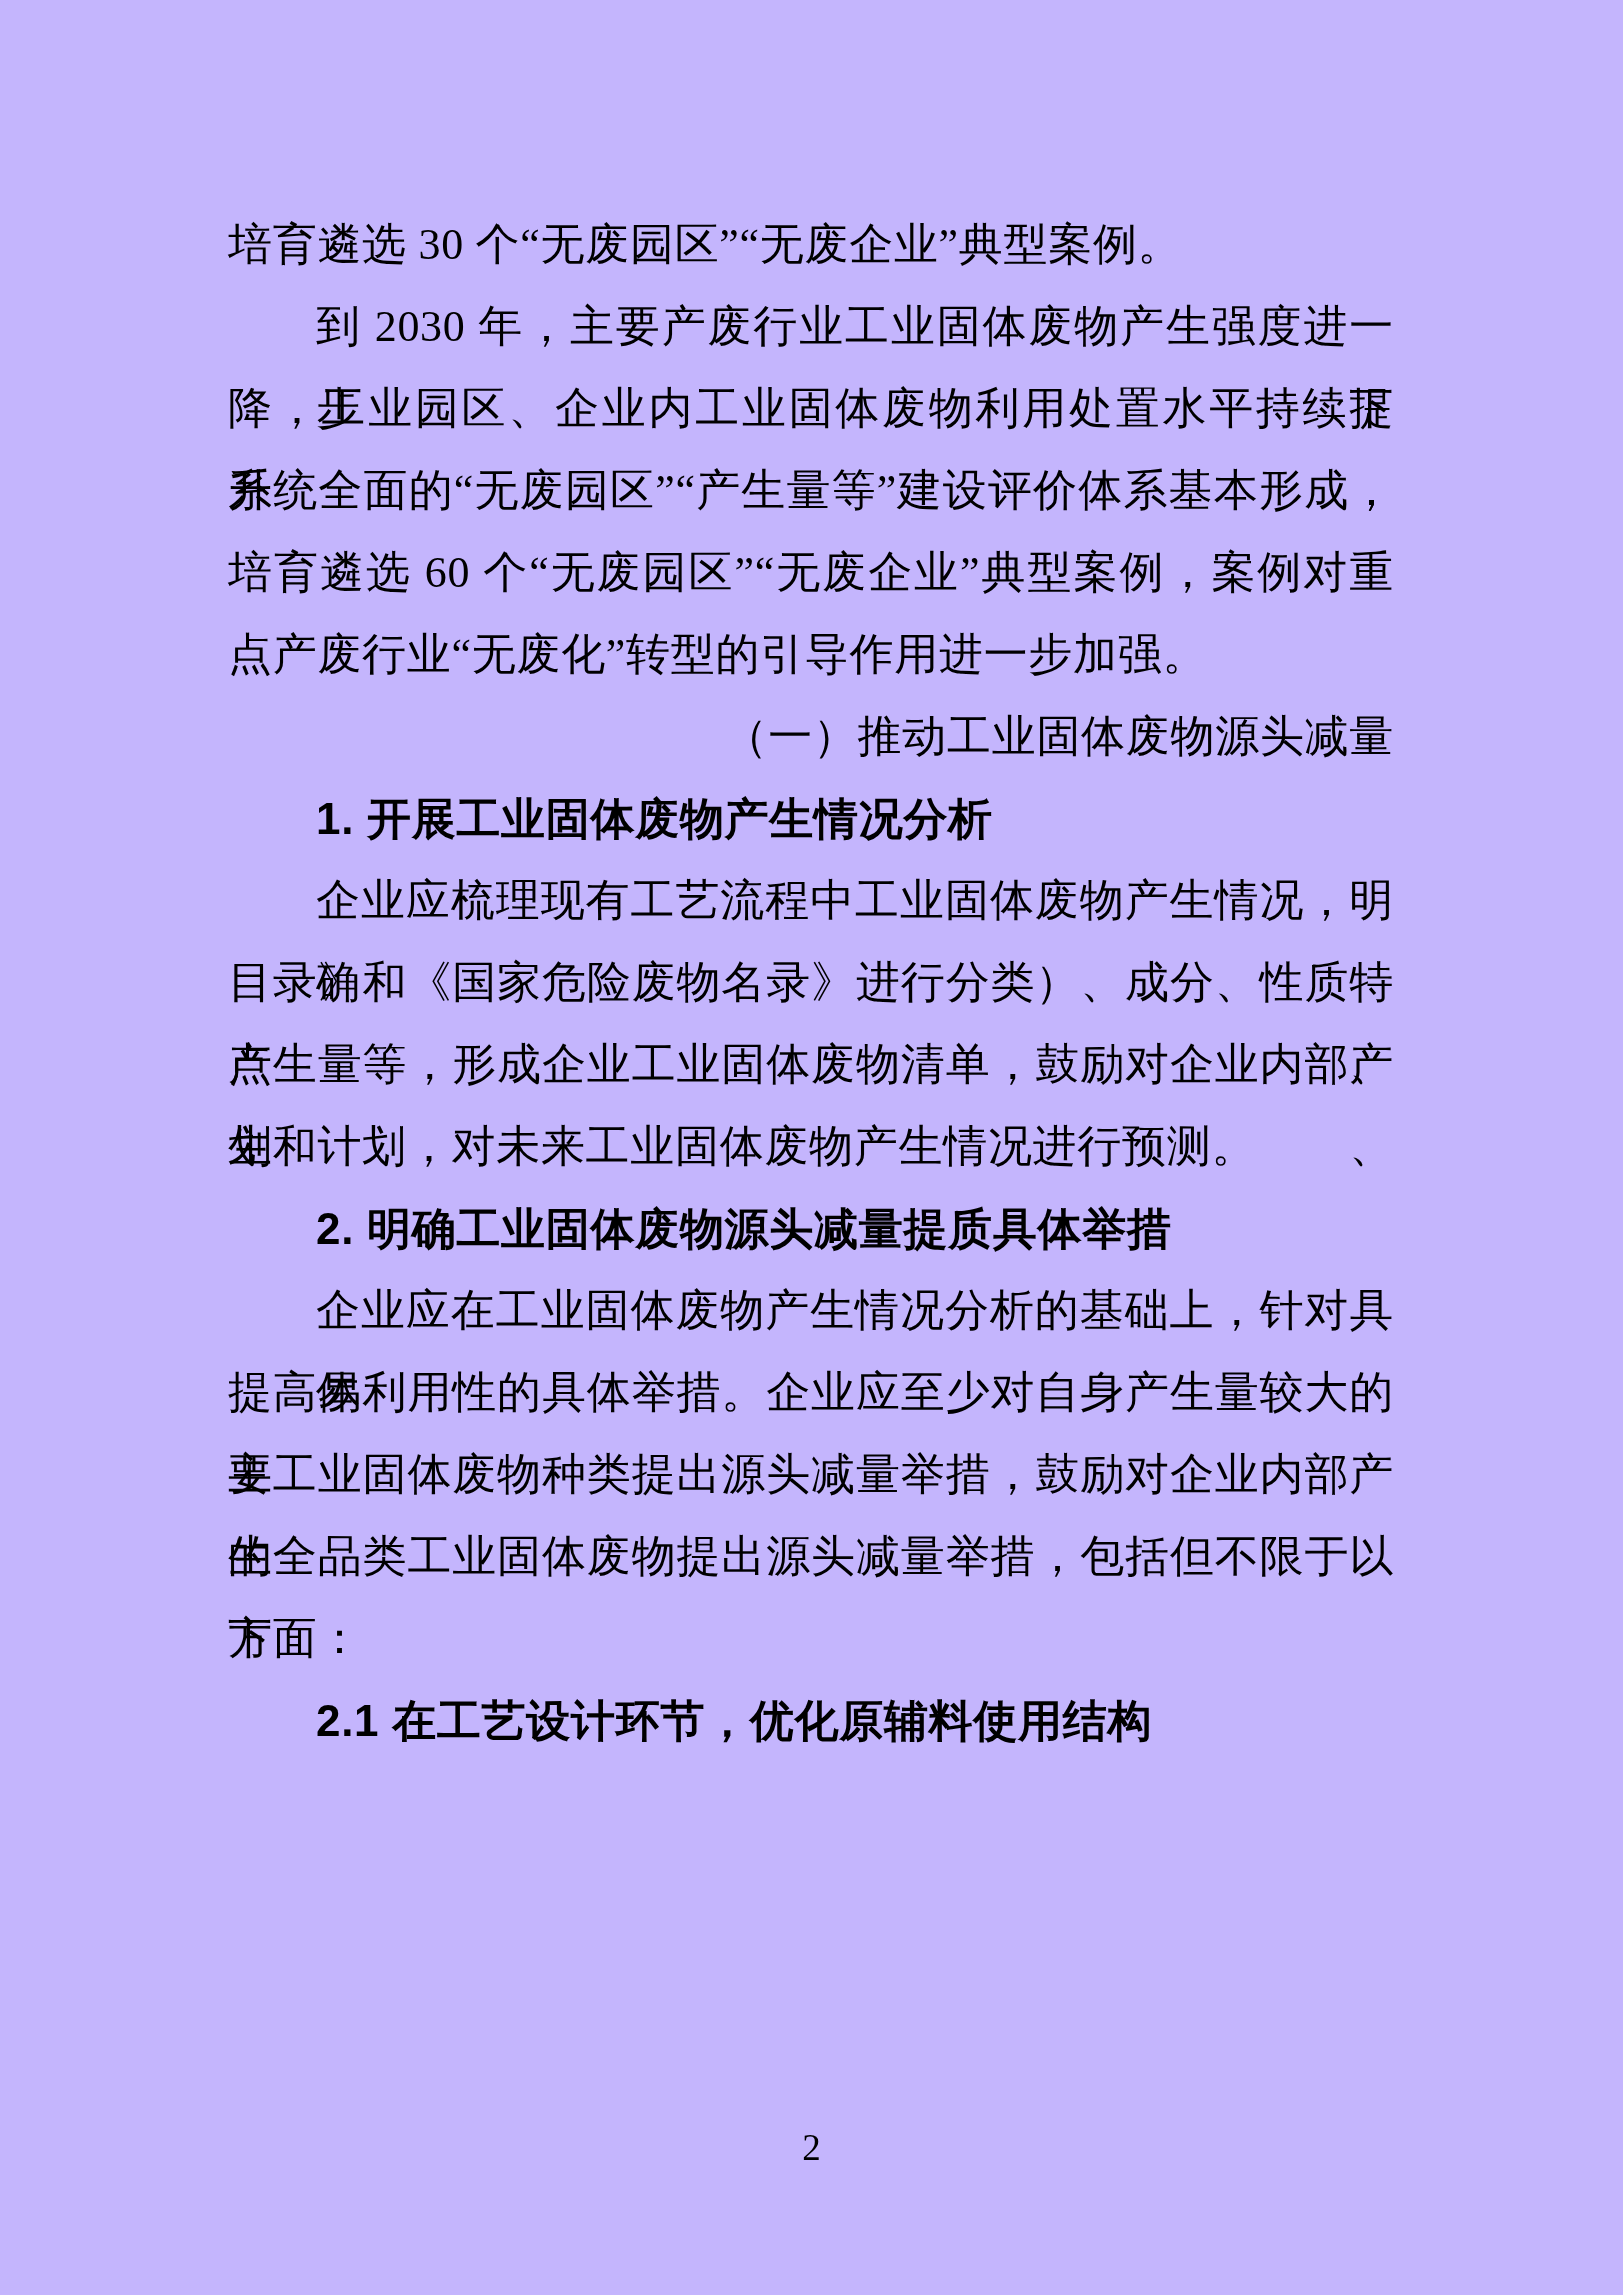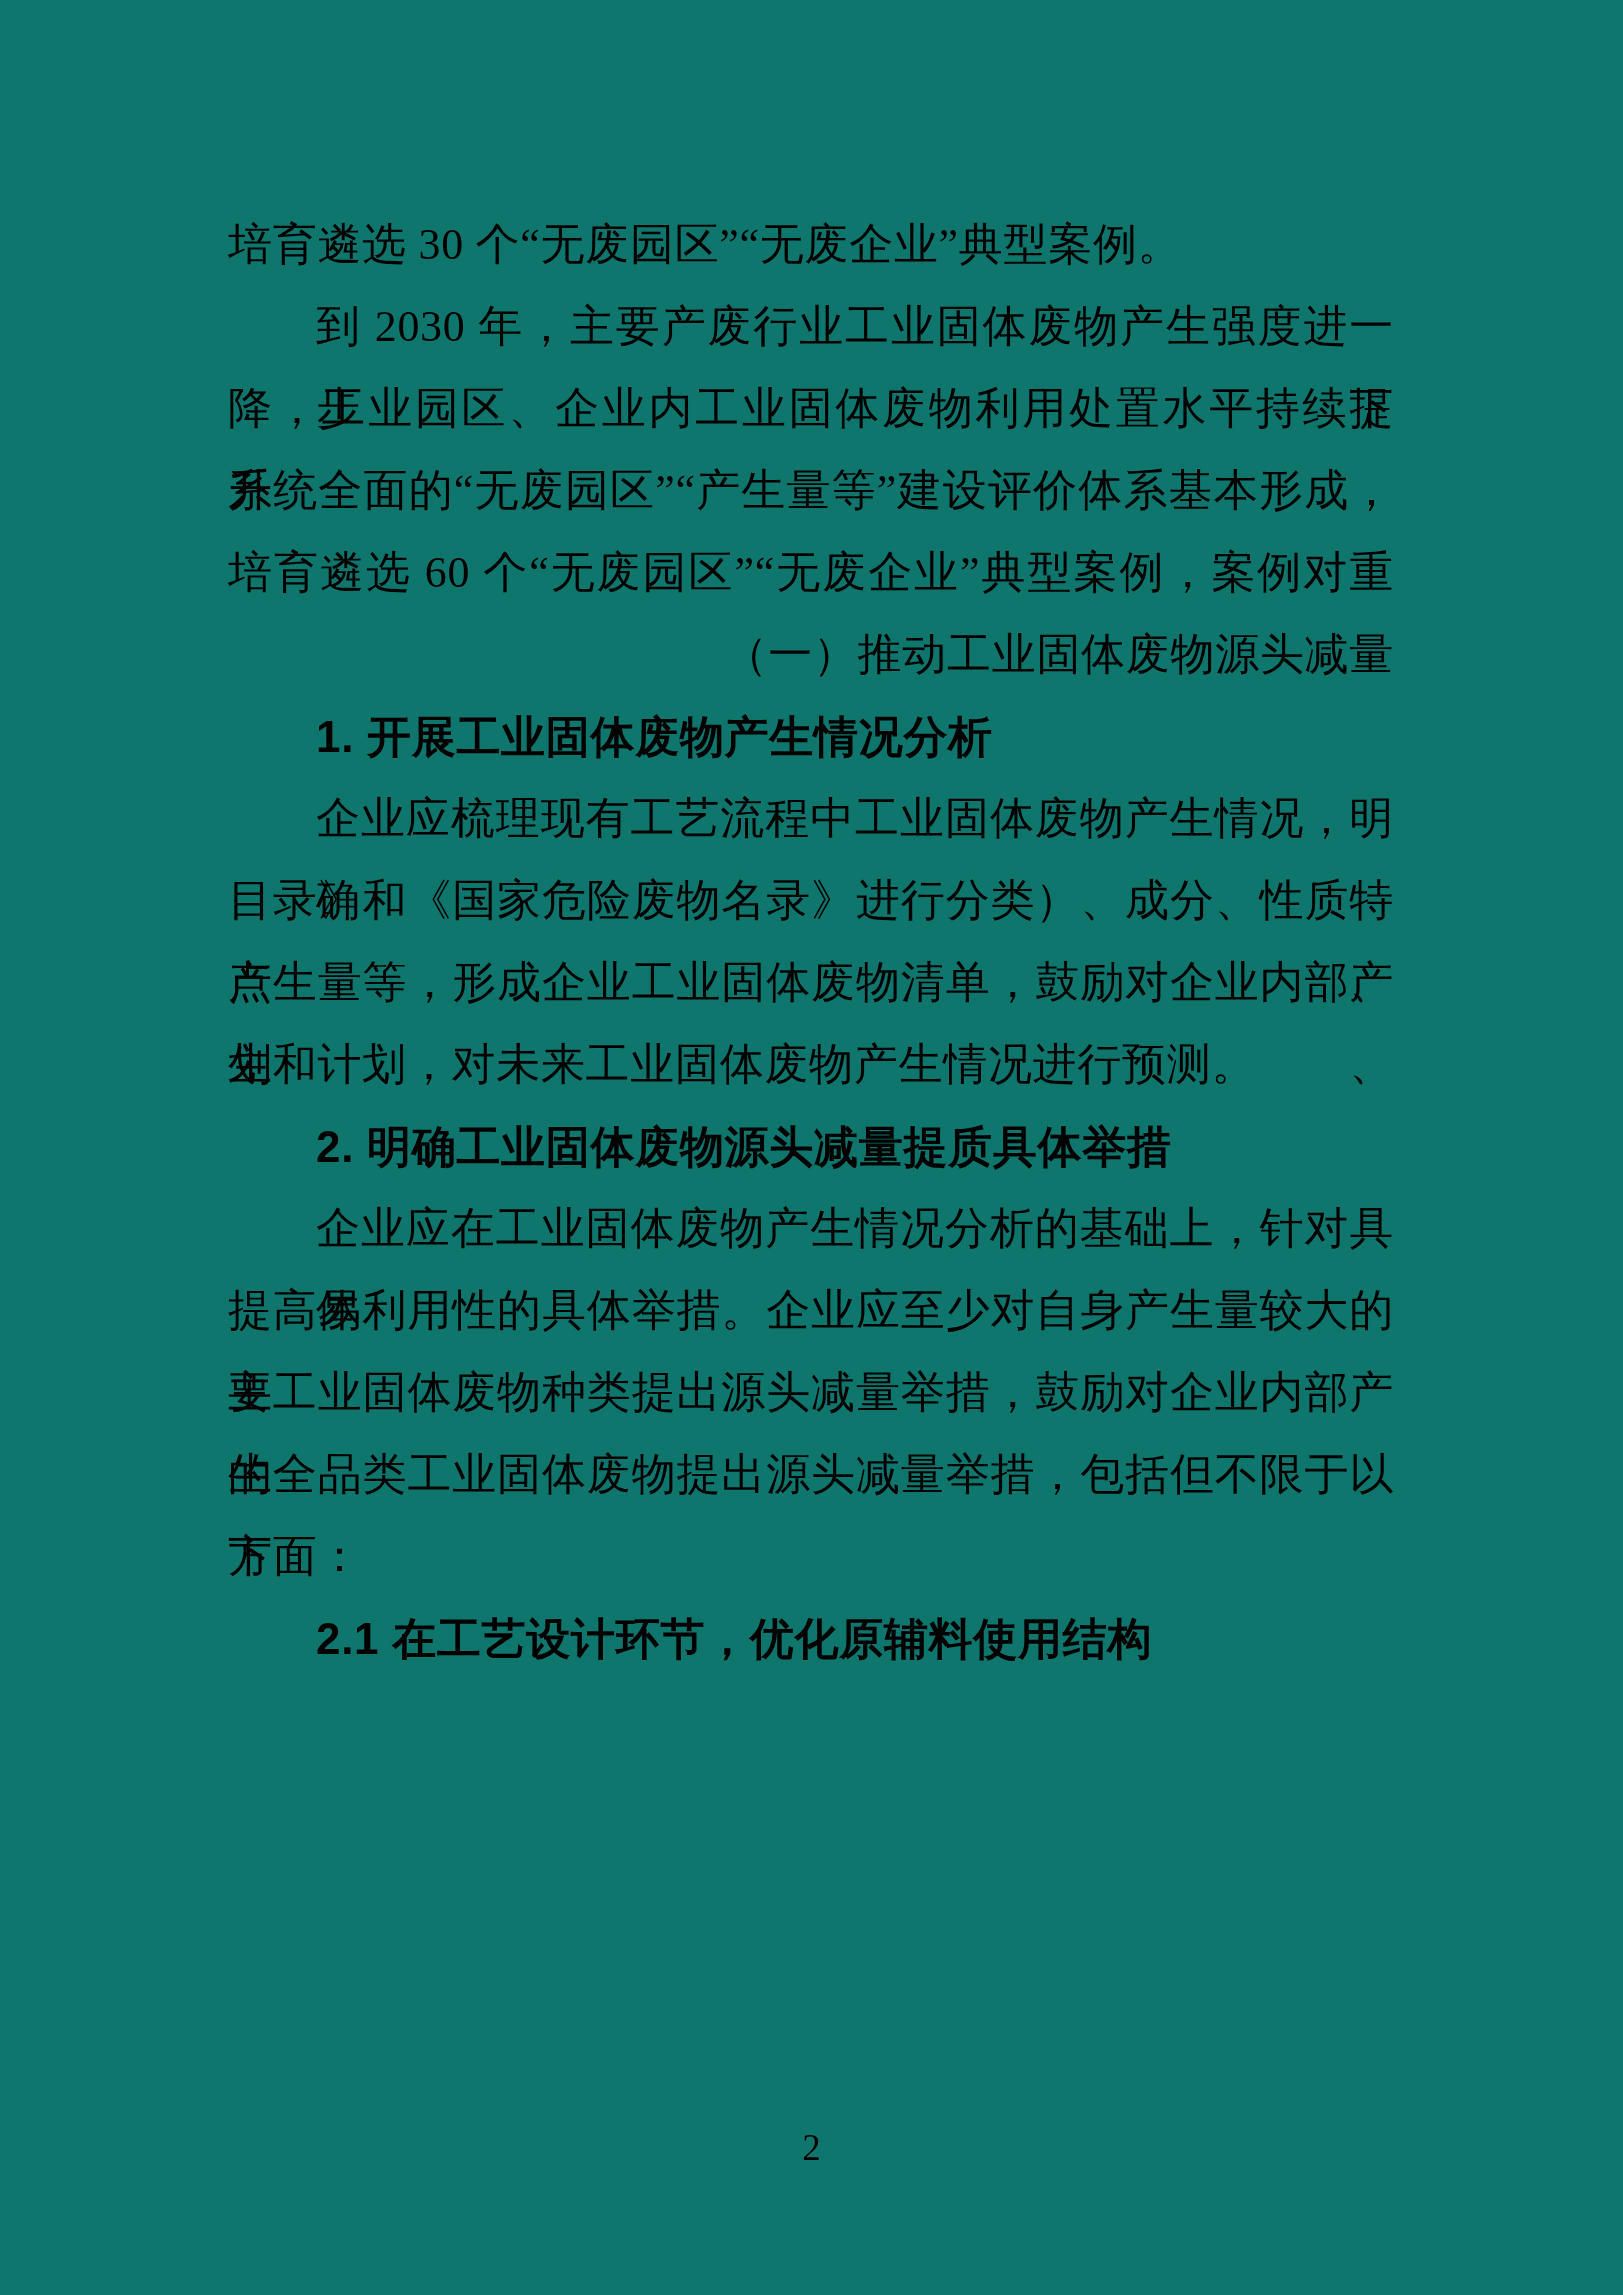--- a/index.html
+++ b/index.html
@@ -4,21 +4,21 @@
 <style>
   html, body {
     margin: 0;
     padding: 0;
     background: #e8e8e8;
   }
   .page {
     position: relative;
     width: 1623px;
     height: 2295px;
-    background: #0f766e;
+    background: #c4b5fd;
     color: #000000;
     overflow: hidden;
     font-family: "Liberation Serif", "DejaVu Serif", serif;
   }
   .text-block {
     position: absolute;
     left: 228px;
     top: 204px;
     width: 1166px;
   }
@@ -68,20 +68,21 @@
 </head>
 <body>
 
 <div class="page">
   <div class="text-block">
       <div class="line ">培育遴选 30 个“无废园区”“无废企业”典型案例。</div>
       <div class="line  indent justify">到 2030 年，主要产废行业工业固体废物产生强度进一步下</div>
       <div class="line  justify">降，工业园区、企业内工业固体废物利用处置水平持续提升，</div>
       <div class="line  justify">系统全面的“无废园区”“产生量等”建设评价体系基本形成，</div>
       <div class="line  justify">培育遴选 60 个“无废园区”“无废企业”典型案例，案例对重</div>
+      <div class="line ">点产废行业“无废化”转型的引导作用进一步加强。</div>
       <div class="line h-kai indent">（一）推动工业固体废物源头减量</div>
       <div class="line h-sub indent">1. 开展工业固体废物产生情况分析</div>
       <div class="line  indent justify">企业应梳理现有工艺流程中工业固体废物产生情况，明确</div>
       <div class="line  justify">目录》和《国家危险废物名录》进行分类）、成分、性质特点、</div>
       <div class="line  justify">产生量等，形成企业工业固体废物清单，鼓励对企业内部产生、</div>
       <div class="line ">划和计划，对未来工业固体废物产生情况进行预测。</div>
       <div class="line h-sub indent">2. 明确工业固体废物源头减量提质具体举措</div>
       <div class="line  indent justify">企业应在工业固体废物产生情况分析的基础上，针对具体</div>
       <div class="line  justify">提高易利用性的具体举措。企业应至少对自身产生量较大的主</div>
       <div class="line  justify">要工业固体废物种类提出源头减量举措，鼓励对企业内部产生</div>

